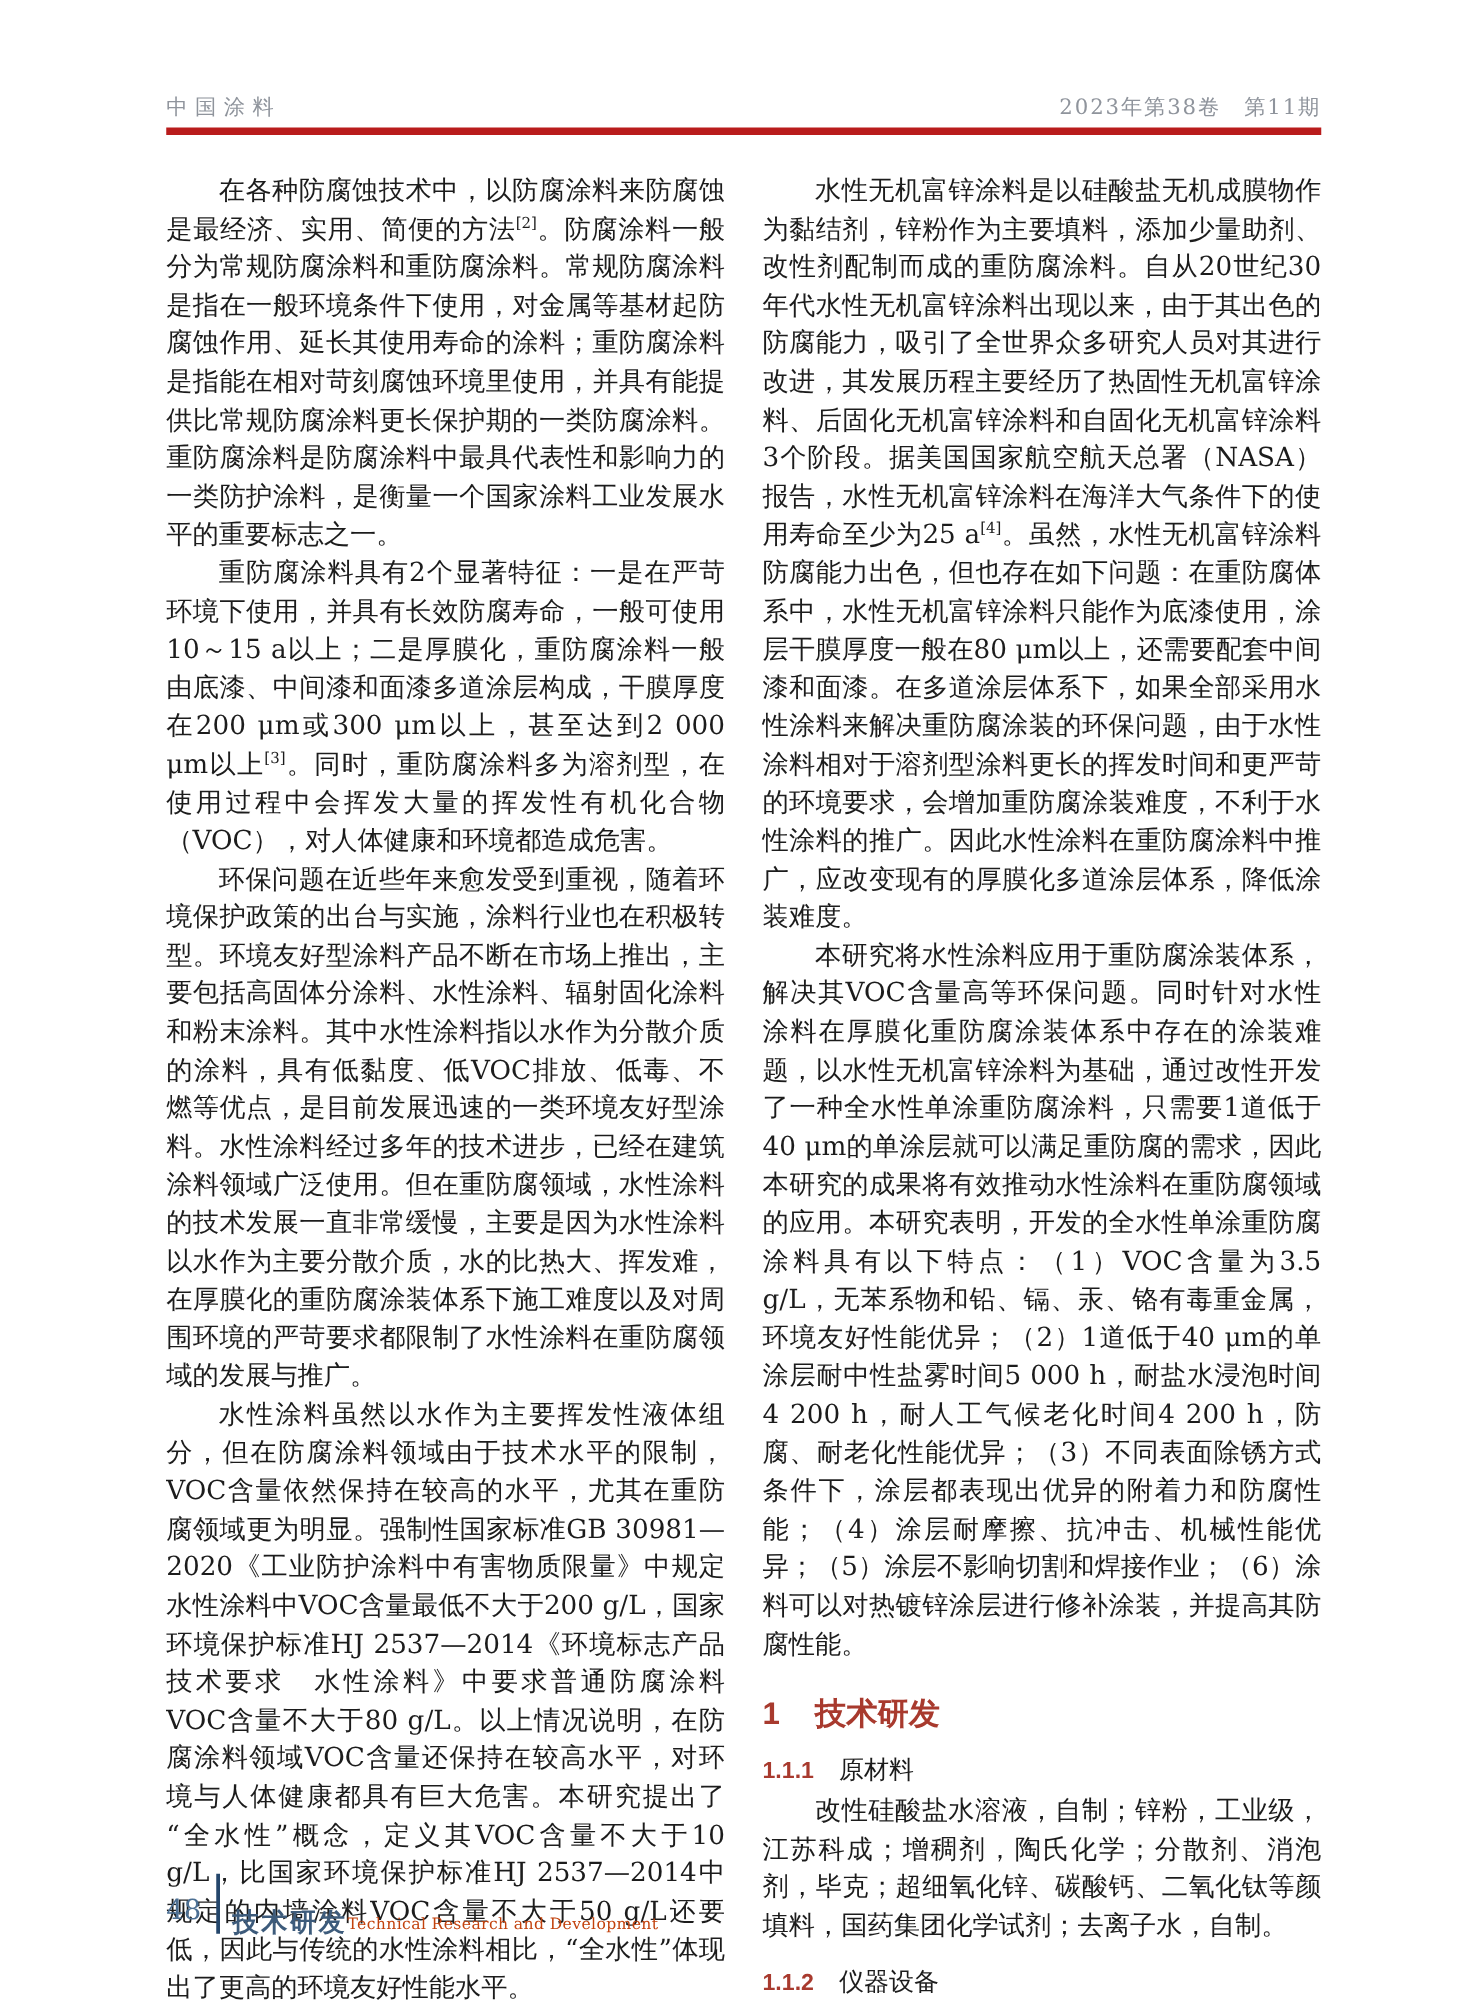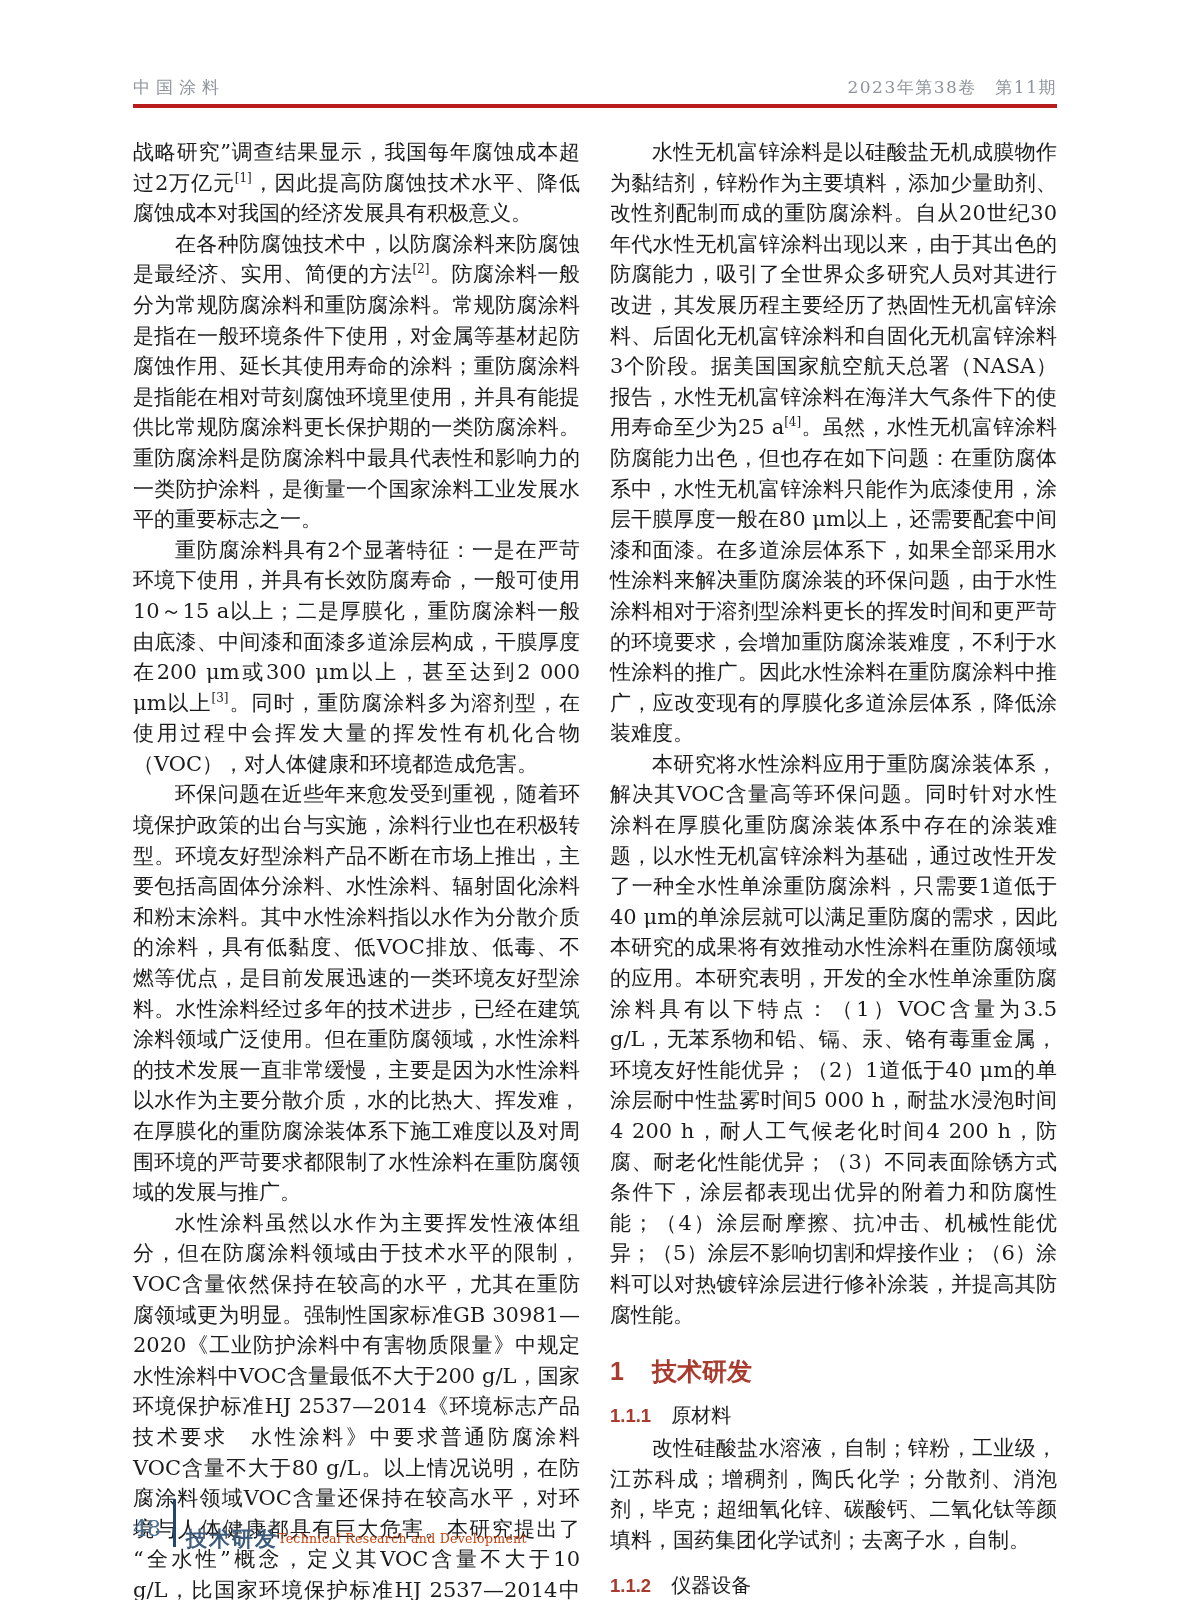--- a/index.html
+++ b/index.html
@@ -13,21 +13,21 @@
     overflow: hidden;
   }
 
   
   .page-header {
     position: absolute;
     left: 133px;
     top: 78px;
     width: 924px;
     height: 30px;
-    border-bottom: 4px solid #b91c1c;
+    border-bottom: 6px solid #b91c1c;
     display: flex;
     justify-content: space-between;
     align-items: flex-end;
     padding-bottom: 5px;
     box-sizing: border-box;
     font-size: 17px;
     color: var(--header-gray, #8f949c);
   }
   .journal-name { letter-spacing: 6px; }
   .issue-info   { letter-spacing: 1.5px; }
@@ -133,21 +133,20 @@
 <body>
 
 <div class="page">
 
   <div class="page-header">
     <span class="journal-name">中国涂料</span>
     <span class="issue-info">2023年第38卷　第11期</span>
   </div>
 
   <div class="col col-left">
-    <p class="para no-indent"><span>战略研究”调查结果显示，我国每年腐蚀成本超过2万亿元</span><sup class="ref">[1]</sup><span>，因此提高防腐蚀技术水平、降低腐蚀成本对我国的经济发展具有积极意义。</span></p>
     <p class="para"><span>在各种防腐蚀技术中，以防腐涂料来防腐蚀是最经济、实用、简便的方法</span><sup class="ref">[2]</sup><span>。防腐涂料一般分为常规防腐涂料和重防腐涂料。常规防腐涂料是指在一般环境条件下使用，对金属等基材起防腐蚀作用、延长其使用寿命的涂料；重防腐涂料是指能在相对苛刻腐蚀环境里使用，并具有能提供比常规防腐涂料更长保护期的一类防腐涂料。重防腐涂料是防腐涂料中最具代表性和影响力的一类防护涂料，是衡量一个国家涂料工业发展水平的重要标志之一。</span></p>
     <p class="para"><span>重防腐涂料具有2个显著特征：一是在严苛环境下使用，并具有长效防腐寿命，一般可使用10～15 a以上；二是厚膜化，重防腐涂料一般由底漆、中间漆和面漆多道涂层构成，干膜厚度在200 μm或300 μm以上，甚至达到2 000 μm以上</span><sup class="ref">[3]</sup><span>。同时，重防腐涂料多为溶剂型，在使用过程中会挥发大量的挥发性有机化合物（VOC），对人体健康和环境都造成危害。</span></p>
     <p class="para">环保问题在近些年来愈发受到重视，随着环境保护政策的出台与实施，涂料行业也在积极转型。环境友好型涂料产品不断在市场上推出，主要包括高固体分涂料、水性涂料、辐射固化涂料和粉末涂料。其中水性涂料指以水作为分散介质的涂料，具有低黏度、低VOC排放、低毒、不燃等优点，是目前发展迅速的一类环境友好型涂料。水性涂料经过多年的技术进步，已经在建筑涂料领域广泛使用。但在重防腐领域，水性涂料的技术发展一直非常缓慢，主要是因为水性涂料以水作为主要分散介质，水的比热大、挥发难，在厚膜化的重防腐涂装体系下施工难度以及对周围环境的严苛要求都限制了水性涂料在重防腐领域的发展与推广。</p>
     <p class="para">水性涂料虽然以水作为主要挥发性液体组分，但在防腐涂料领域由于技术水平的限制，VOC含量依然保持在较高的水平，尤其在重防腐领域更为明显。强制性国家标准GB 30981—2020《工业防护涂料中有害物质限量》中规定水性涂料中VOC含量最低不大于200 g/L，国家环境保护标准HJ 2537—2014《环境标志产品技术要求　水性涂料》中要求普通防腐涂料VOC含量不大于80 g/L。以上情况说明，在防腐涂料领域VOC含量还保持在较高水平，对环境与人体健康都具有巨大危害。本研究提出了“全水性”概念，定义其VOC含量不大于10 g/L，比国家环境保护标准HJ 2537—2014中规定的内墙涂料VOC含量不大于50 g/L还要低，因此与传统的水性涂料相比，“全水性”体现出了更高的环境友好性能水平。</p>
   </div>
 
   <div class="col col-right">
     <p class="para"><span>水性无机富锌涂料是以硅酸盐无机成膜物作为黏结剂，锌粉作为主要填料，添加少量助剂、改性剂配制而成的重防腐涂料。自从20世纪30年代水性无机富锌涂料出现以来，由于其出色的防腐能力，吸引了全世界众多研究人员对其进行改进，其发展历程主要经历了热固性无机富锌涂料、后固化无机富锌涂料和自固化无机富锌涂料3个阶段。据美国国家航空航天总署（NASA）报告，水性无机富锌涂料在海洋大气条件下的使用寿命至少为25 a</span><sup class="ref">[4]</sup><span>。虽然，水性无机富锌涂料防腐能力出色，但也存在如下问题：在重防腐体系中，水性无机富锌涂料只能作为底漆使用，涂层干膜厚度一般在80 μm以上，还需要配套中间漆和面漆。在多道涂层体系下，如果全部采用水性涂料来解决重防腐涂装的环保问题，由于水性涂料相对于溶剂型涂料更长的挥发时间和更严苛的环境要求，会增加重防腐涂装难度，不利于水性涂料的推广。因此水性涂料在重防腐涂料中推广，应改变现有的厚膜化多道涂层体系，降低涂装难度。</span></p>
     <p class="para">本研究将水性涂料应用于重防腐涂装体系，解决其VOC含量高等环保问题。同时针对水性涂料在厚膜化重防腐涂装体系中存在的涂装难题，以水性无机富锌涂料为基础，通过改性开发了一种全水性单涂重防腐涂料，只需要1道低于40 μm的单涂层就可以满足重防腐的需求，因此本研究的成果将有效推动水性涂料在重防腐领域的应用。本研究表明，开发的全水性单涂重防腐涂料具有以下特点：（1）VOC含量为3.5 g/L，无苯系物和铅、镉、汞、铬有毒重金属，环境友好性能优异；（2）1道低于40 μm的单涂层耐中性盐雾时间5 000 h，耐盐水浸泡时间4 200 h，耐人工气候老化时间4 200 h，防腐、耐老化性能优异；（3）不同表面除锈方式条件下，涂层都表现出优异的附着力和防腐性能；（4）涂层耐摩擦、抗冲击、机械性能优异；（5）涂层不影响切割和焊接作业；（6）涂料可以对热镀锌涂层进行修补涂装，并提高其防腐性能。</p>
 

